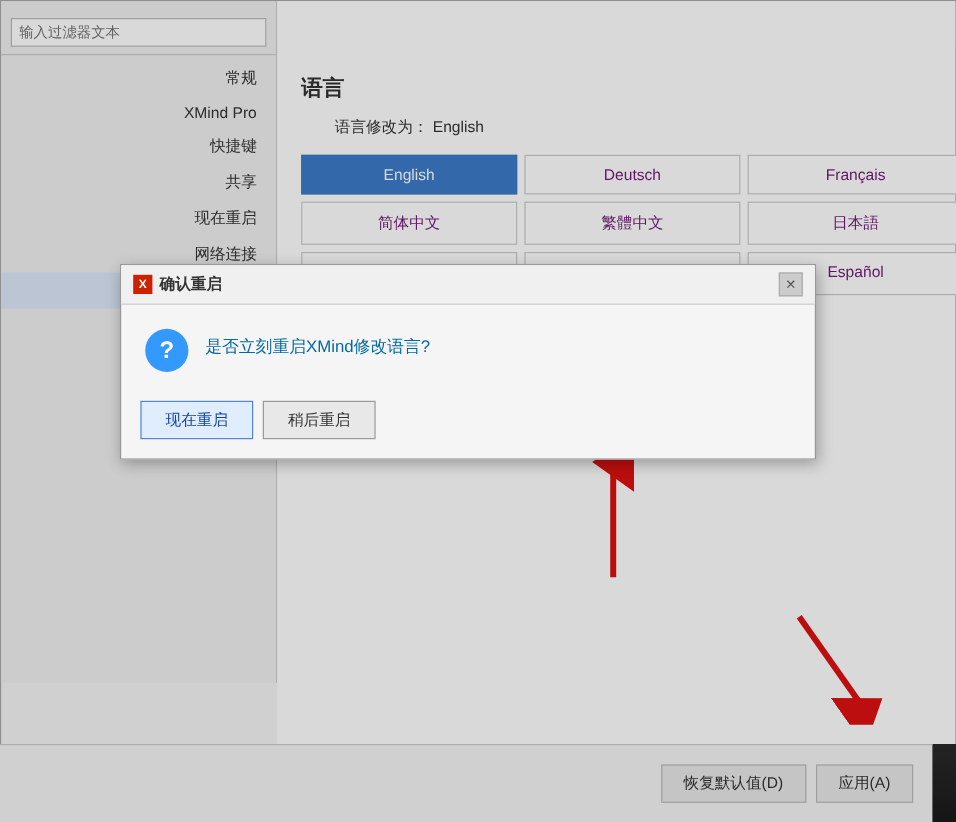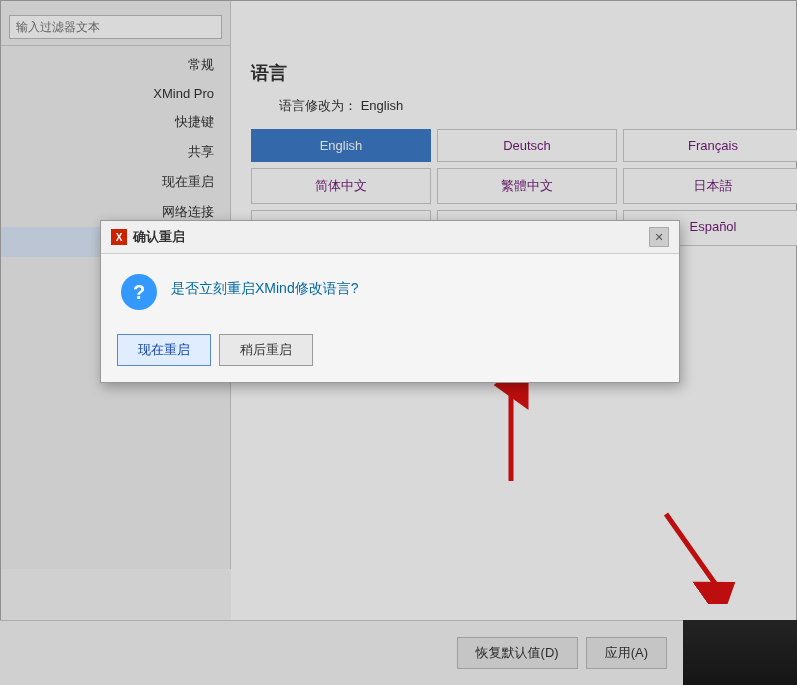--- a/index.html
+++ b/index.html
@@ -134,21 +134,21 @@
     .lang-cell.selected {
       background: #3d7cc9;
       color: #fff;
       border-color: #3d7cc9;
     }
 
     
     .bottom-bar {
       position: absolute;
       bottom: 0; left: 0;
-      width: 683px;
+      width: 777px;
       height: 65px;
       background: #f5f5f5;
       border-top: 1px solid #ccc;
       display: flex;
       align-items: center;
       justify-content: flex-end;
       padding: 0 16px;
       gap: 8px;
     }
 

